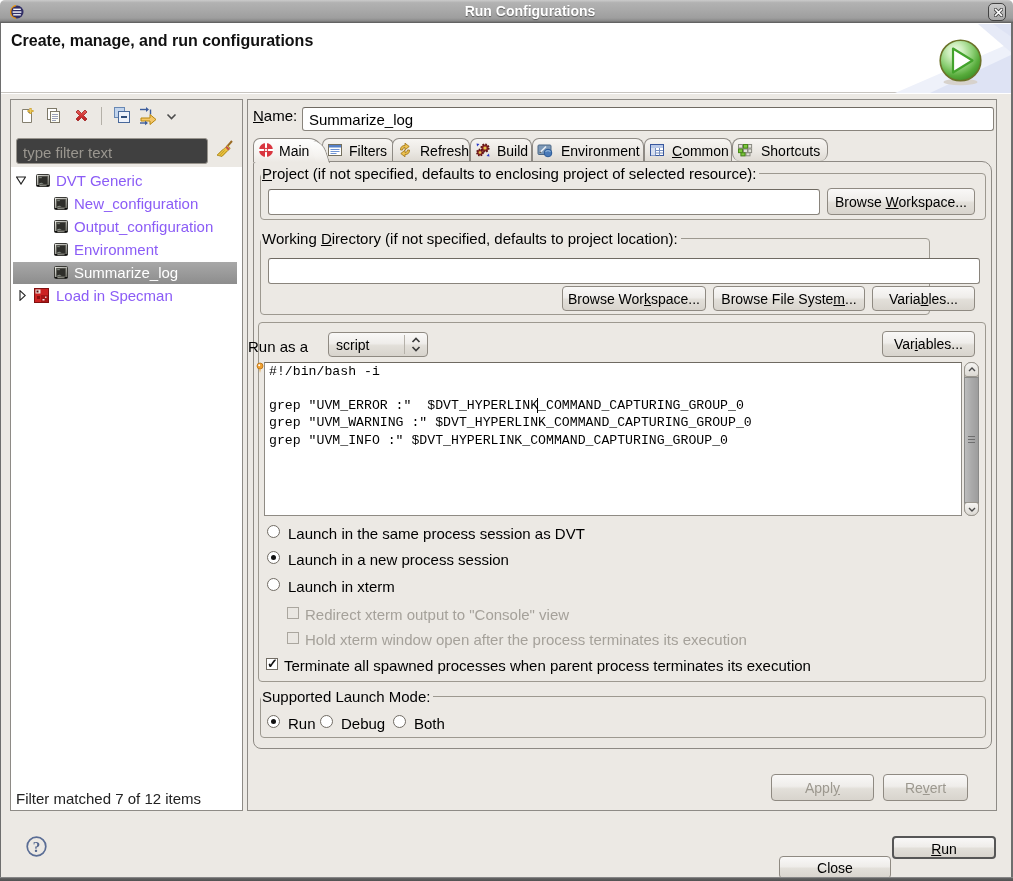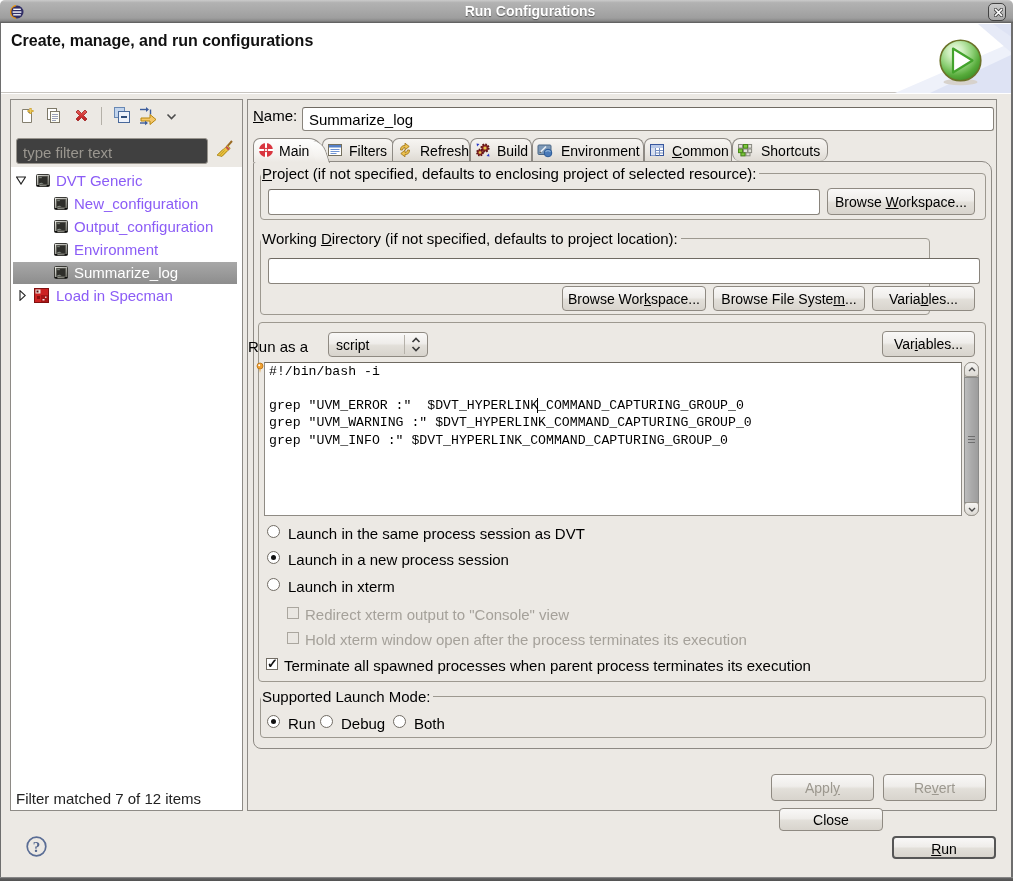--- a/index.html
+++ b/index.html
@@ -394,27 +394,27 @@
     <legend>Supported Launch Mode:</legend>
   </fieldset>
   <div class="radio on" style="left:19px;top:615px;"></div>
   <div style="position:absolute;left:40px;top:615px;">Run</div>
   <div class="radio" style="left:72px;top:615px;"></div>
   <div style="position:absolute;left:93px;top:615px;">Debug</div>
   <div class="radio" style="left:145px;top:615px;"></div>
   <div style="position:absolute;left:166px;top:615px;">Both</div>
 
   <div class="btn disabled" style="left:523px;top:674px;width:103px;height:27px;padding-top:5px;">Appl<u>y</u></div>
-  <div class="btn disabled" style="left:635px;top:674px;width:103px;height:27px;padding-top:5px;">Re<u>v</u>ert</div>
+  <div class="btn disabled" style="left:635px;top:674px;width:85px;height:27px;padding-top:5px;">Re<u>v</u>ert</div>
 </div>
 
 <svg class="abs" style="left:26px;top:836px;" width="21" height="21" viewBox="0 0 21 21">
   <circle cx="10.5" cy="10.5" r="9.3" fill="none" stroke="#5a6d95" stroke-width="1.7"></circle>
   <text x="10.5" y="15.5" text-anchor="middle" font-family="Liberation Serif, serif" font-size="15" font-weight="bold" fill="#54678f">?</text>
 </svg>
 
 
-<div class="abs btn" style="left:779px;top:808px;width:104px;height:23px;padding-top:3px;">Close</div>
+<div class="abs btn" style="left:779px;top:856px;width:112px;height:23px;padding-top:3px;">Close</div>
 <div class="abs btn" style="left:892px;top:836px;width:104px;height:23px;padding-top:3px;border:2px solid #565656;"><u>R</u>un</div>
 <div class="abs" style="left:0;top:23px;width:1px;height:854px;background:#6e6e6e;"></div>
 <div class="abs" style="left:1011px;top:23px;width:2px;height:854px;background:#6e6e6e;"></div>
 <div class="abs" id="bottomstrip"></div>
 
 
 </body></html>

